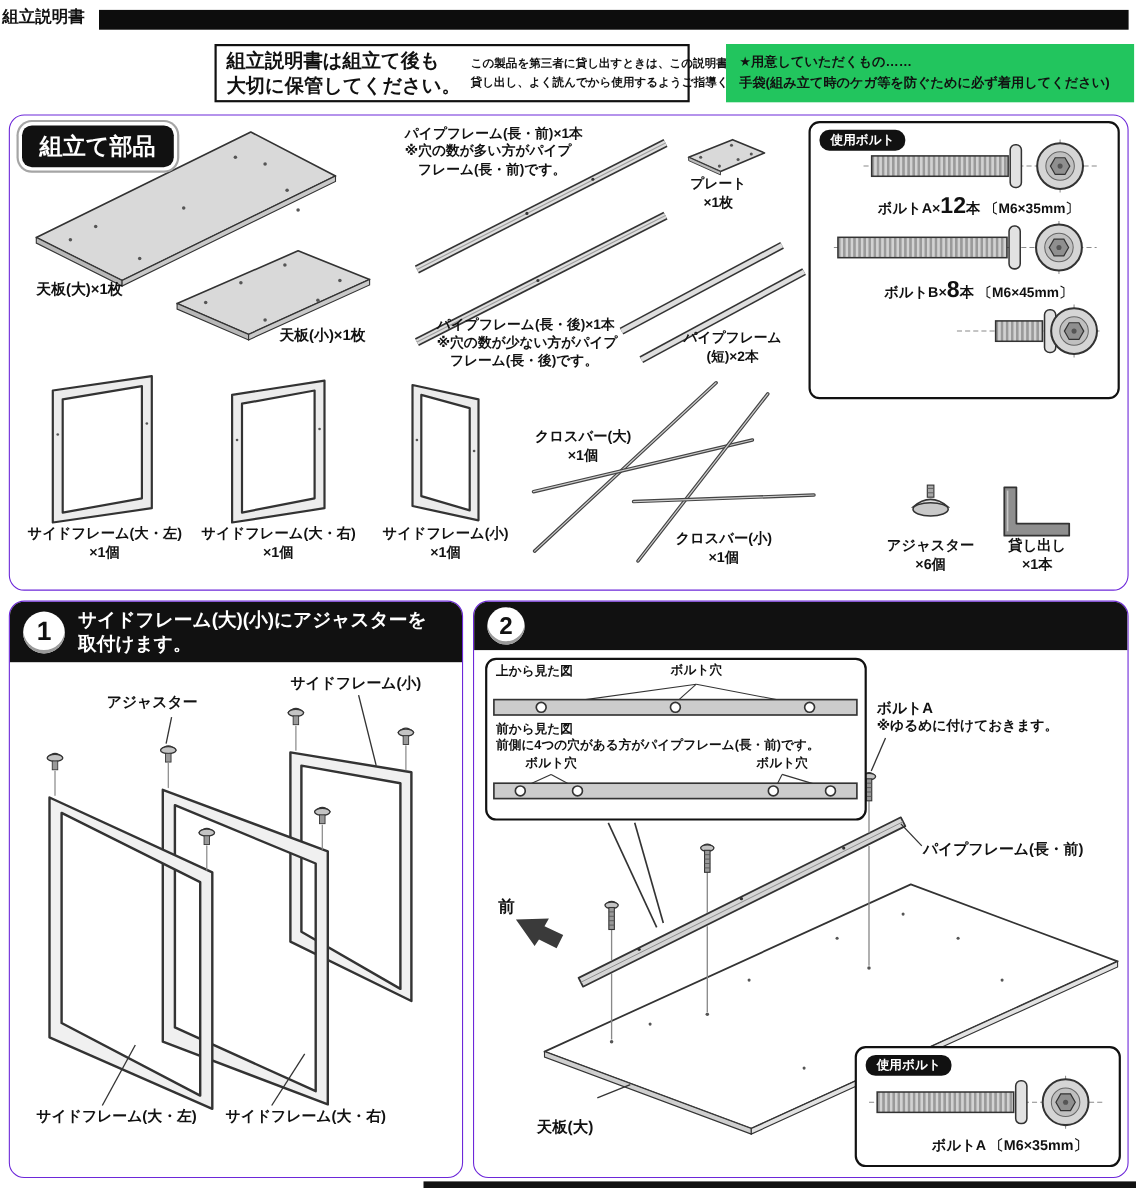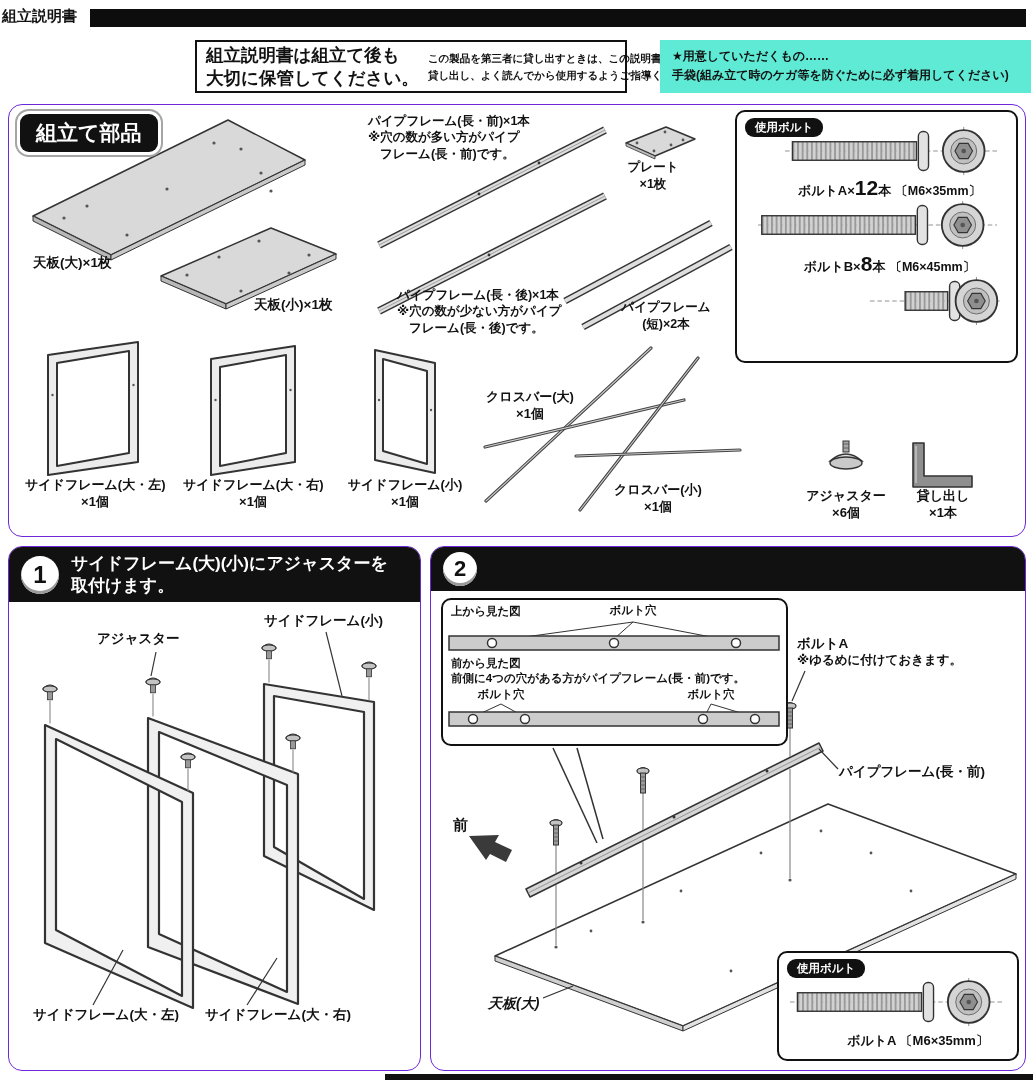--- a/index.html
+++ b/index.html
@@ -30,21 +30,21 @@
   <div style="font-size:17.5px; font-weight:bold; line-height:1.3; padding-left:9px; white-space:nowrap;">
     <div>組立説明書は組立て後も</div>
     <div>大切に保管してください。</div>
   </div>
   <div style="font-size:10.5px; font-weight:bold; line-height:1.55; margin-left:9px; white-space:nowrap;">
     <div>この製品を第三者に貸し出すときは、この説明書も共に</div>
     <div>貸し出し、よく読んでから使用するようご指導ください。</div>
   </div>
 </div>
 
-<div class="abs" style="left:660px; top:40px; width:371px; height:53px; background:#5eead4; font-size:12px; font-weight:bold; line-height:1.6; padding:7px 12px; white-space:nowrap;">
+<div class="abs" style="left:660px; top:40px; width:371px; height:53px; background:#22c55e; font-size:12px; font-weight:bold; line-height:1.6; padding:7px 12px; white-space:nowrap;">
   <div>★用意していただくもの……</div>
   <div>手袋(組み立て時のケガ等を防ぐために必ず着用してください)</div>
 </div>
 
 <div class="panel" style="left:8px; top:104px; width:1018px; height:433px;">
 
   <svg class="abs" style="left:0; top:0;" width="1012" height="427" viewBox="0 0 1012 427">
 
     <g>
       <polygon points="24,111 219,15 296,55 102,150" fill="#d9d9d9" stroke="#333" stroke-width="1.5" stroke-linejoin="round"></polygon>
@@ -437,21 +437,21 @@
       <div class="lbl" style="left:8px; top:56px; font-size:11.5px;">前から見た図</div>
       <div class="lbl" style="left:8px; top:71px; font-size:11.5px;">前側に4つの穴がある方がパイプフレーム(長・前)です。</div>
       <div class="lbl ctr" style="left:18px; top:87px; width:80px; font-size:11.5px;">ボルト穴</div>
       <div class="lbl ctr" style="left:228px; top:87px; width:80px; font-size:11.5px;">ボルト穴</div>
     </div>
 
     <div class="lbl" style="left:366px; top:44px; font-size:13.5px;">ボルトA</div>
     <div class="lbl" style="left:366px; top:61px; font-size:12.5px;">※ゆるめに付けておきます。</div>
     <div class="lbl" style="left:408px; top:172px; font-size:13.5px;">パイプフレーム(長・前)</div>
     <div class="lbl" style="left:22px; top:224px; font-size:15px;">前</div>
-    <div class="lbl" style="left:57px; top:403px; font-size:14px;font-style:italic;">天板(大)</div>
+    <div class="lbl" style="left:57px; top:424px; font-size:14px;">天板(大)</div>
 
     <div class="abs" style="left:346px; top:360px; width:242px; height:110px; border:2.5px solid #111; border-radius:10px; background:#fff;">
       <div class="badge" style="position:absolute; left:8px; top:6px; font-size:11.5px; padding:2px 10px;">使用ボルト</div>
       <svg class="abs" style="left:10px; top:24px;" width="215" height="50" viewBox="0 0 230 54">
         <defs>
             <pattern id="thrA2" patternUnits="userSpaceOnUse" x="8" y="17" width="5" height="20">
           <rect width="2.5" height="20" fill="#9a9a9a"></rect>
               <rect x="2.5" width="2.5" height="20" fill="#d2d2d2"></rect>
             </pattern>
           </defs>

